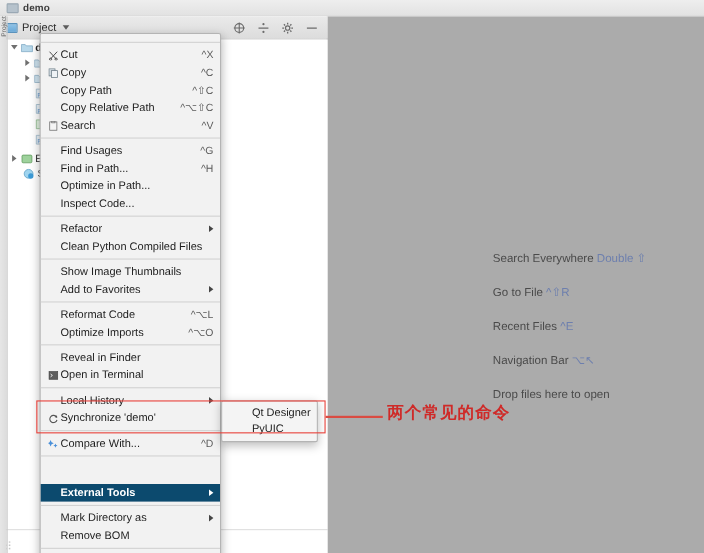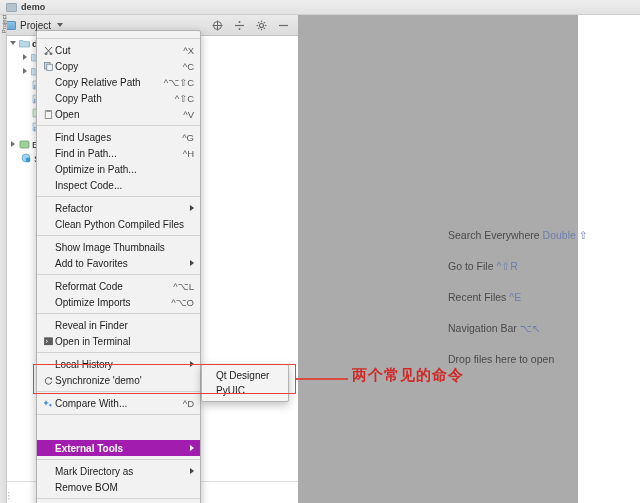--- a/index.html
+++ b/index.html
@@ -83,21 +83,21 @@
     background: linear-gradient(90deg,#e6e6e6,#dcdcdc); border-right: 1px solid #c9c9c9;
   }
   .rail-txt {
     position: absolute; top: 6px; left: -8px; width: 24px;
     transform: rotate(-90deg); transform-origin: center;
     font-size: 6px; color: #606060; text-align: center;
   }
 
   
   .editor {
-    position: absolute; left: 298px; top: 15px; width: 280px; height: 488px;
+    position: absolute; left: 298px; top: 15px; width: 342px; height: 488px;
     background: #ababab;
   }
   .hints { position: absolute; left: 150px; top: 214px; width: 200px; }
   .hint {
     font-size: 10.5px; color: #4a4a4a; margin-bottom: 19px; white-space: nowrap;
   }
   .hint .key { color: #6d7fae; }
 
   
   .ctx {
@@ -105,40 +105,40 @@
     background: #f2f2f2;
     border: 1px solid #b4b4b4; border-radius: 2px;
     box-shadow: 0 3px 9px rgba(0,0,0,.28);
     padding: 4px 0;
     font-size: 10px; color: #1c1c1c;
   }
   .mi {
     position: relative; display: flex; align-items: center;
     height: 16px; padding: 0 6px 0 4px; white-space: nowrap;
   }
-  .mi.sel { background: #a21caf; color: #ffffff; margin-top: 25px; }
+  .mi.sel { background: #0c4a6e; color: #ffffff; margin-top: 25px; }
   .mi.sel .mi-label { color: #ffffff; font-weight: bold; }
   .mi.sel .arr { border-left-color: #ffffff; }
   .mi-ico { width: 14px; flex: 0 0 14px; display: flex; align-items: center; justify-content: center; }
   .mi-ico svg { display:block; }
   .mi-label { flex: 0 0 auto; }
   .mi-acc { margin-left: auto; padding-left: 14px; color: #5a5a5a; font-size: 9.5px; }
   .arr {
     margin-left: auto; width: 0; height: 0;
     border-top: 3.2px solid transparent; border-bottom: 3.2px solid transparent;
     border-left: 4.4px solid #454545;
   }
   .sep { height: 1px; background: #d2d2d2; margin: 3px 0; }
 
   
   .submenu {
     position: absolute; left: 201px; top: 364px; width: 88px;
     background: #f4f4f4; border: 1px solid #b4b4b4; border-radius: 2px;
     box-shadow: 0 3px 9px rgba(0,0,0,.25);
-    padding: 3px 4px; font-size: 10px; color: #1c1c1c;
+    padding: 3px 17px; font-size: 10px; color: #1c1c1c;
   }
   .smi { height: 15px; display: flex; align-items: center; padding-left: 10px; white-space: nowrap; }
 
   
   .redbox {
     position: absolute; border: 1.5px solid #e8413a; pointer-events: none;
   }
   .redline { position: absolute; height: 1.5px; background: #d94b42; }
   .cn-note {
     position: absolute; left: 352px; top: 366px;
@@ -359,36 +359,36 @@
         <svg width="9" height="9" viewBox="0 0 9 9">
             <rect x="0.5" y="0.5" width="5.5" height="6.5" fill="#cfd8de" stroke="#6b7b86" stroke-width=".7"></rect>
             <rect x="2.8" y="2.2" width="5.5" height="6.3" fill="#eef2f5" stroke="#6b7b86" stroke-width=".7"></rect>
           </svg>
       </span>
       <span class="mi-label">Copy</span>
       <span class="mi-acc">^C</span>
     </div>
     <div class="mi">
       <span class="mi-ico"></span>
+      <span class="mi-label">Copy Path</span>
+      <span class="mi-acc">^⇧C</span>
+    </div>
+    <div class="mi">
+      <span class="mi-ico"></span>
       <span class="mi-label">Copy Relative Path</span>
       <span class="mi-acc">^⌥⇧C</span>
     </div>
     <div class="mi">
-      <span class="mi-ico"></span>
-      <span class="mi-label">Copy Path</span>
-      <span class="mi-acc">^⇧C</span>
-    </div>
-    <div class="mi">
       <span class="mi-ico">
         <svg width="9" height="9" viewBox="0 0 9 9">
             <rect x="1.2" y="0.8" width="6.5" height="7.6" fill="#f4f4f4" stroke="#6b6b6b" stroke-width=".7"></rect>
             <rect x="3" y="0.2" width="3" height="1.5" fill="#cfcfcf" stroke="#6b6b6b" stroke-width=".6"></rect>
           </svg>
       </span>
-      <span class="mi-label">Open</span>
+      <span class="mi-label">Search</span>
       <span class="mi-acc">^V</span>
     </div>
     <div class="sep"></div>
 
     <div class="mi">
       <span class="mi-ico"></span>
       <span class="mi-label">Find Usages</span>
       <span class="mi-acc">^G</span>
     </div>
     <div class="mi">

